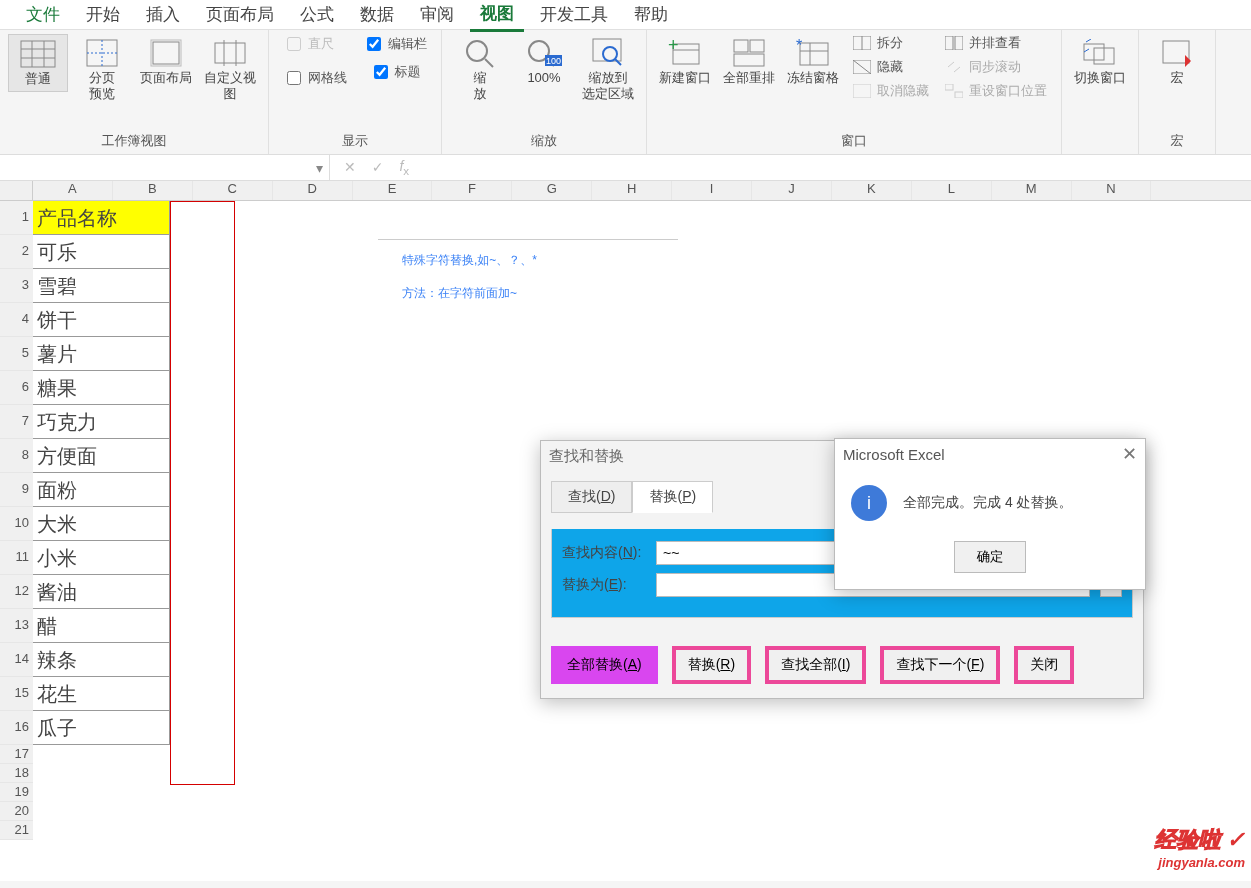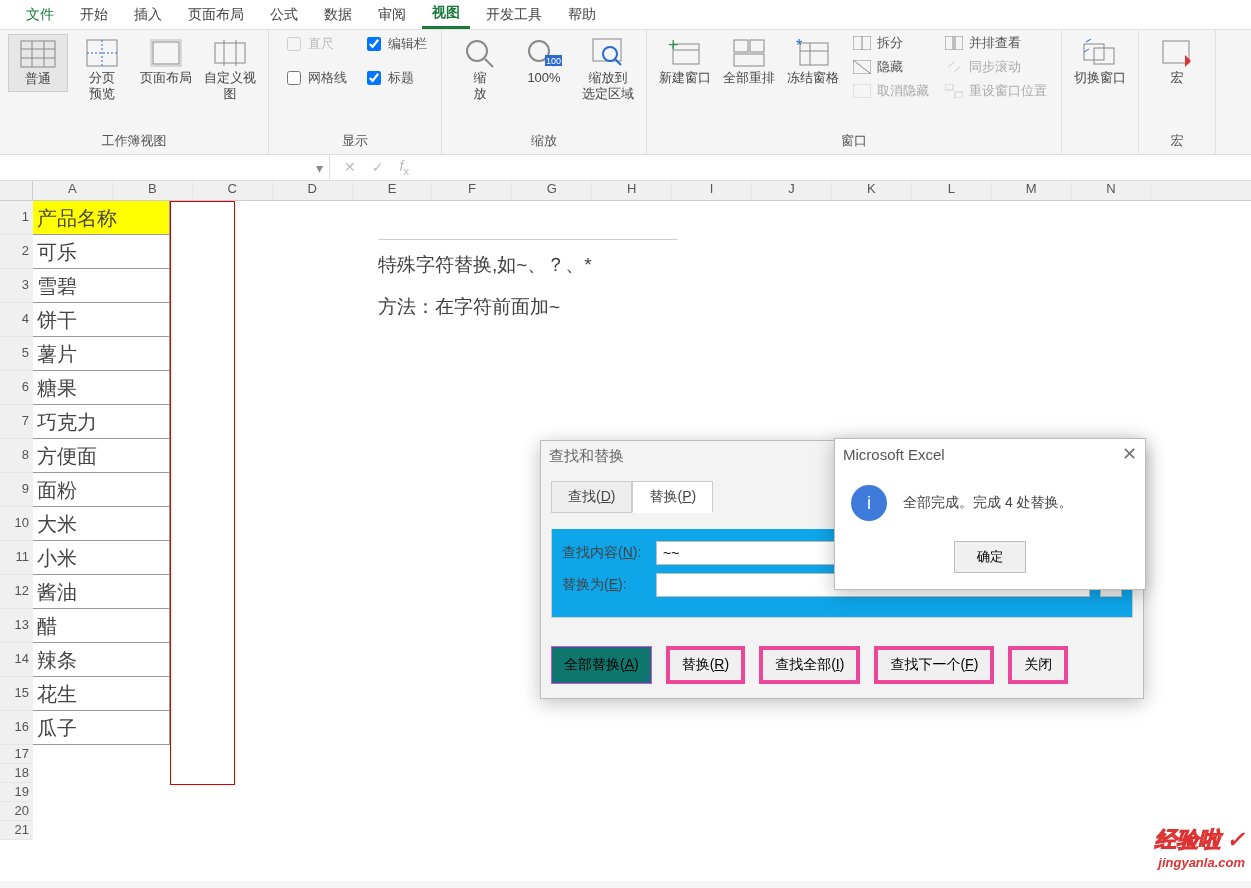--- a/index.html
+++ b/index.html
@@ -1,20 +1,20 @@
 <!DOCTYPE html>
 <html><head>
 <meta charset="utf-8">
 <style>
 * { box-sizing: border-box; }
 body { margin:0; padding:0; font-family: "Microsoft YaHei", sans-serif; font-size:14px; background:#f5f5f5; color:#444; width:1251px; height:888px; overflow:hidden; position:relative; }
 
 
 .ribbontabs { display:flex; height:30px; background:#fff; border-bottom:1px solid #e0e0e0; padding-left:16px; align-items:center; gap:6px;}
-.ribbontabs .tab { padding:4px 10px; font-size:14px; color:#444; cursor:pointer;}
+.ribbontabs .tab { padding:4px 10px; font-size:17px; color:#444; cursor:pointer;}
 .ribbontabs .tab.active { color:#1a7a3a; border-bottom:3px solid #1a7a3a; font-weight:600;}
 .ribbontabs .tab:first-child { color:#1a7a3a;}
 
 
 .ribbon { display:flex; background:#f5f5f5; height:125px; border-bottom:1px solid #ddd;}
 .group { display:flex; flex-direction:column; border-right:1px solid #e0e0e0; padding:4px 8px 0 8px; justify-content:space-between;}
 .group-body { display:flex; align-items:flex-start; gap:4px; flex:1;}
 .group-label { text-align:center; font-size:13px; color:#555; padding-bottom:4px;margin-top:20px;}
 .bigbtn { display:flex; flex-direction:column; align-items:center; width:60px; padding:4px 2px; gap:2px; cursor:pointer;}
 .bigbtn.sel { background:#e6e6e6; border:1px solid #ccc;}
@@ -41,40 +41,40 @@
 .colheads .ch { width:79.9px; text-align:center; font-size:13px; border-right:1px solid #e6e6e6; color:#555;}
 .colheads .ch:first-of-type { width:137px;}
 .rowheads { position:absolute; top:20px; left:0; width:33px; background:#f0f0f0;}
 .rh { height:34px; text-align:right; padding-right:4px; font-size:13px; border-bottom:1px solid #e6e6e6; color:#555; line-height:32px;}
 .rh.small { height:19px; line-height:17px;}
 .cells { position:absolute; top:20px; left:33px;}
 .cellA { position:absolute; left:0; width:137px; border-right:1px solid #999; border-bottom:1px solid #999; height:34px; font-size:20px; padding:4px 4px 0 4px; background:#fff;}
 .cellA.header { background:#ffff00; font-size:20px;}
 .redbox { position:absolute; left:137px; top:0; width:65px; height:584px; border:1px solid #d40000;}
 .textbox { position:absolute; left:378px; top:58px; width:330px;}
-.textbox .line { font-size:19px; color:#404040; padding:8px 0;}
+.textbox .line { font-size:12px; color:#3b82f6; padding:8px 0;margin-left:24px;}
 .textbox .topline { border-top:1px solid #ccc; width:300px; margin-bottom:4px;}
 
 
 .dlg { position:absolute; background:#f3f3f3; border:1px solid #bbb; box-shadow:0 4px 18px rgba(0,0,0,.25);}
 .dlg.fr { left:540px; top:440px; width:604px;}
 .dlg .titlebar { display:flex; justify-content:space-between; align-items:center; height:30px; padding:0 8px; color:#666; font-size:15px;}
 .dlg .closex { font-size:18px; cursor:pointer; color:#777;}
 .dlg .tabs { display:flex; padding:4px 10px 0 10px; margin-top:6px;}
 .dlg .tabs .dtab { padding:6px 16px 6px 16px; font-size:14px; border:1px solid #ccc; background:#eee; cursor:pointer;}
 .dlg .tabs .dtab.active { background:#fff; border-bottom-color:#fff;}
 .dlg .body { background:#0ea5e9; margin:16px 10px; border:1px solid #ccc; border-top:none; padding:12px 10px 12px 10px;}
 .row { display:flex; align-items:center; gap:10px; margin-bottom:8px;}
 .row .lbl { width:84px; font-size:14px;}
 .row .inp { flex:1; border:1px solid #bbb; height:24px; padding:0 6px; font-size:14px;}
 .ddicon { width:22px; height:24px; border:1px solid #bbb; background:#f0f0f0; display:flex; align-items:center; justify-content:center;}
 .optbtn { float:right; margin-top:10px; padding:6px 12px; border:1px solid #ccc; background:#f5f5f5; font-size:14px;}
 .btnrow { display:flex; gap:14px; padding:12px 10px 14px 10px; justify-content:flex-start;}
 .btnrow .btn { padding:6px 12px; border:4px solid #ec4899; background:#f0f0f0; font-size:14px; cursor:pointer;}
-.btnrow .btn.primary { border:1px solid #d946ef; background:#0f766e;}
+.btnrow .btn.primary { border:4px solid #d946ef; background:#d946ef;}
 
 
 .dlg.msg { left:834px; top:438px; width:312px; background:#fff; border:1px solid #bbb;}
 .dlg.msg .titlebar { color:#555;}
 .msgbody { display:flex; align-items:center; gap:16px; padding:16px 14px 8px 16px;}
 .circle { width:36px; height:36px; border-radius:50%; background:#3e7ad9; color:#fff; display:flex; align-items:center; justify-content:center; font-size:18px;}
 .msgbtnrow { text-align:center; padding:12px 0 16px 0;}
 .msgbtnrow .btn { padding:6px 22px; border:1px solid #bbb; background:#f0f0f0;}
 
 
@@ -155,21 +155,21 @@
       <div class="vcol" style="gap:14px;">
         <label class="checkrow" style="color:#bbb;">
             <input type="checkbox" disabled="" style="">
             <span>直尺</span>
           </label>
         <label class="checkrow">
             <input type="checkbox" style="">
             <span>网格线</span>
           </label>
       </div>
-      <div class="vcol" style="gap:14px;">
+      <div class="vcol" style="gap:8px;align-items:center;">
         <label class="checkrow">
             <input type="checkbox" checked="" style="">
             <span>编辑栏</span>
           </label>
         <label class="checkrow">
             <input type="checkbox" checked="" style="">
             <span>标题</span>
           </label>
       </div>
     </div>

